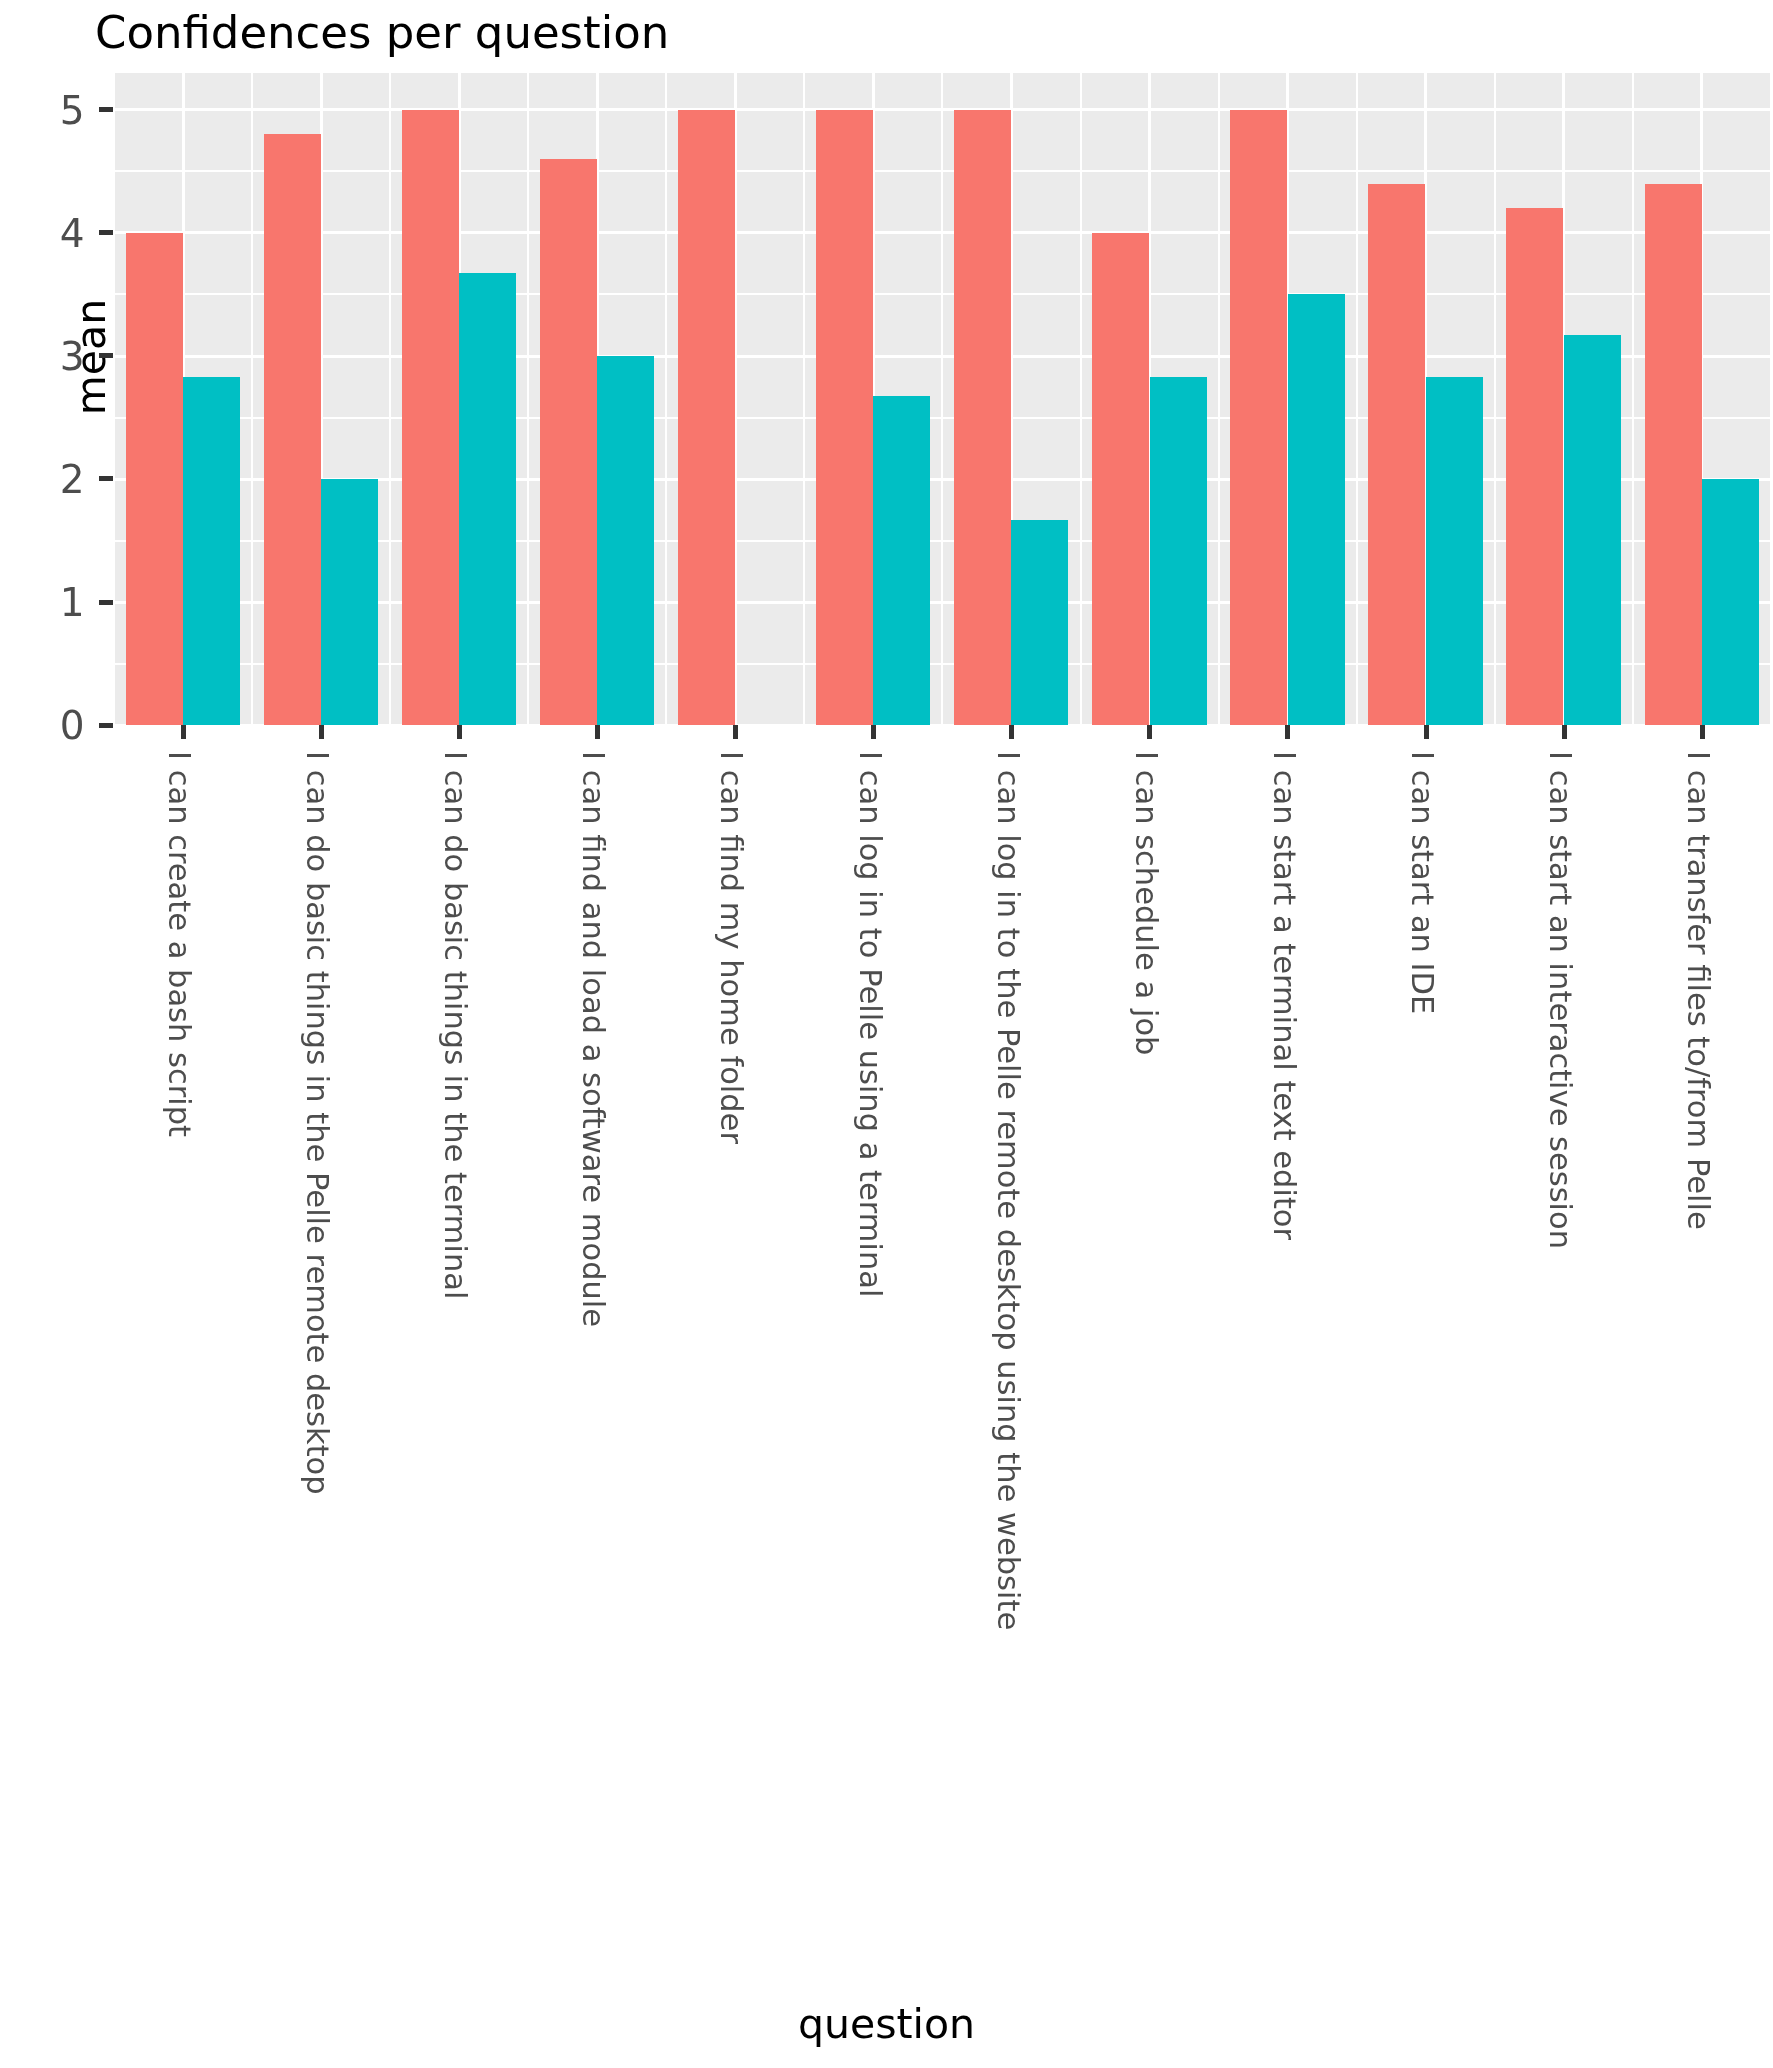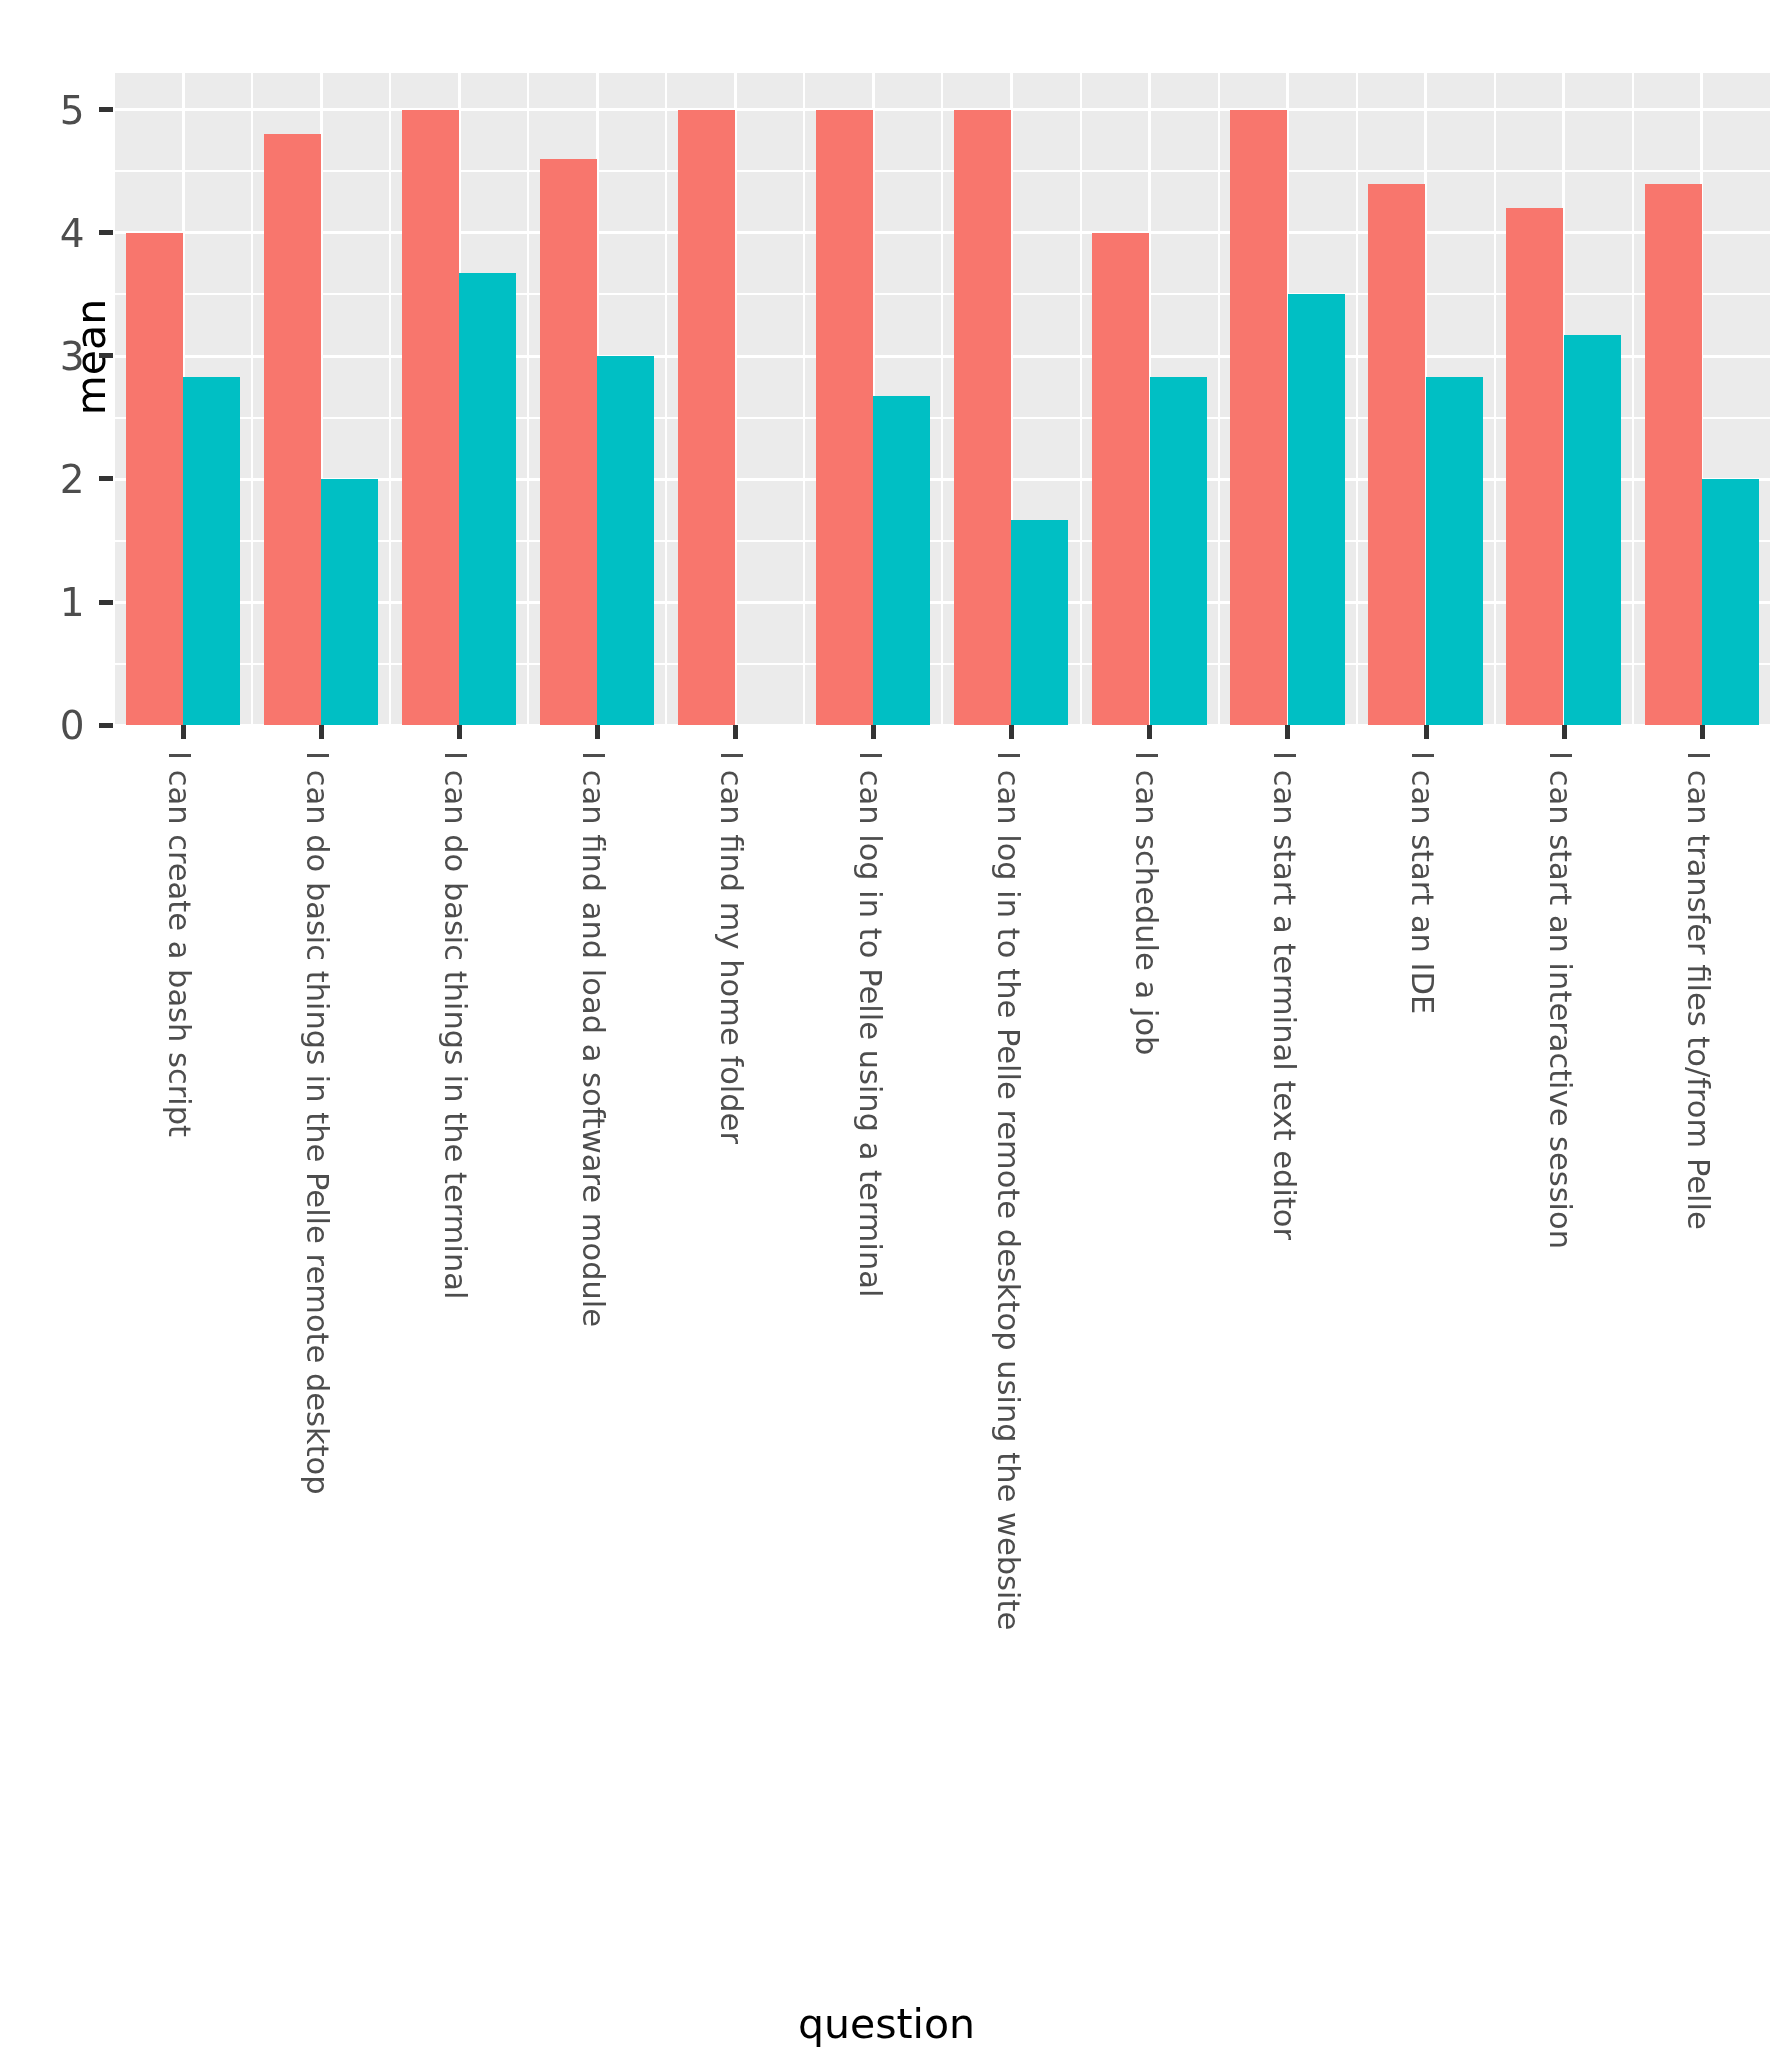--- a/index.html
+++ b/index.html
@@ -98,20 +98,21 @@
     transform-origin:left top;
     transform:rotate(90deg);
     line-height:1;
   }
 </style>
 </head>
 <body>
 
 <div class="chart-root">
 
+  <div class="chart-title">Confidences per question</div>
 
   <div class="ylab">mean</div>
 
   <div class="panel" id="panel">
     <div id="grid-layer">
         <div class="vgrid minor" style="left: -1px;"></div>
         <div class="vgrid minor" style="left: 137px;"></div>
         <div class="vgrid minor" style="left: 275px;"></div>
         <div class="vgrid minor" style="left: 413px;"></div>
         <div class="vgrid minor" style="left: 551px;"></div>

